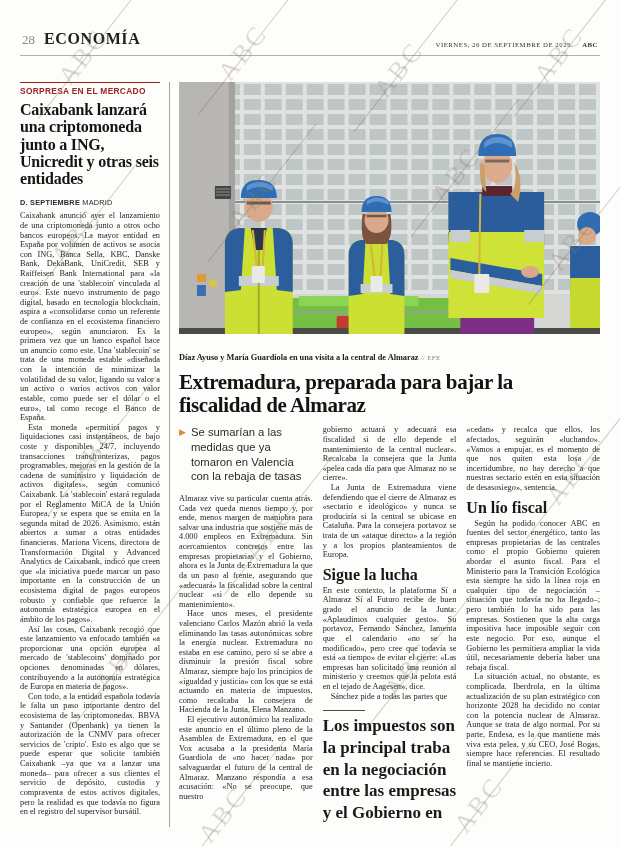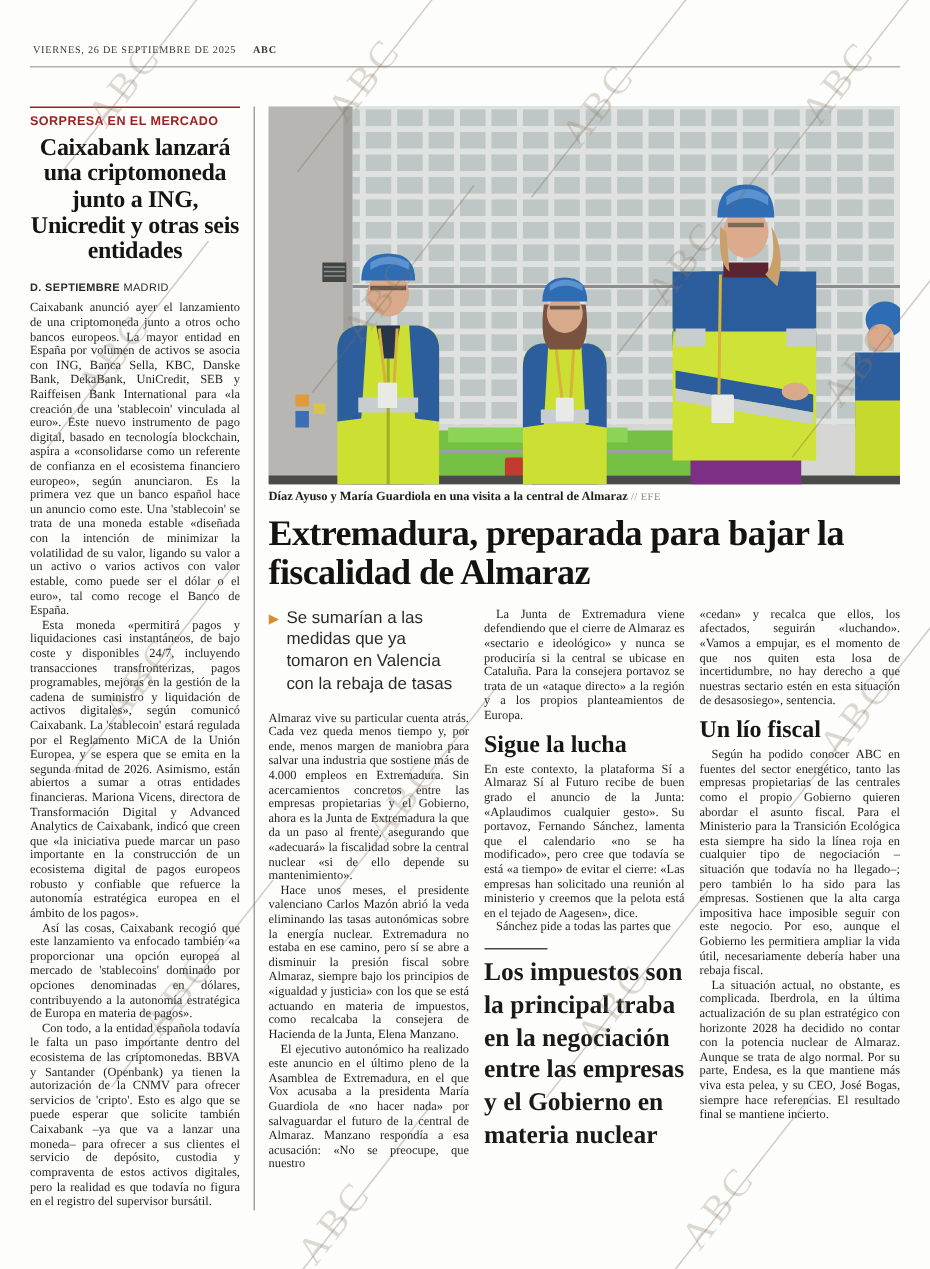--- a/index.html
+++ b/index.html
@@ -21,32 +21,32 @@
   .wm::after{content:"";position:absolute;left:-45px;top:55%;width:175px;border-top:1px solid rgba(120,104,84,.33);}
 
   
   .content{position:relative;z-index:1;display:flex;margin-top:26px;}
   .leftcol{flex:0 0 150px;box-sizing:border-box;padding-right:9px;border-right:1px solid #a3a3a3;}
   .main{flex:1;margin-left:9px;min-width:0;}
 
   
   .kicker{border-top:1px solid #9c2121;padding-top:3px;font-family:"Liberation Sans",sans-serif;
     font-size:8.4px;font-weight:700;letter-spacing:.3px;color:#9c2121;margin-bottom:5px;}
-  .lh{font-size:16px;font-weight:700;line-height:1.08;color:#161514;margin:2px 0 11px 0;letter-spacing:-.2px;text-align:center;}
+  .lh{font-size:16px;font-weight:700;line-height:1.08;color:#161514;margin:2px 0 11px 0;letter-spacing:-.2px;}
   .byline{font-family:"Liberation Sans",sans-serif;font-size:7.3px;letter-spacing:.25px;color:#2a2a2a;margin-bottom:4px;}
   .byline b{font-weight:700;}
   .bodytxt p{margin:0;font-size:8.3px;line-height:1.16;text-align:justify;color:#201f1e;}
   .bodytxt p.ind{text-indent:8px;}
 
   
   figure{margin:0;}
   .photo{width:100%;height:252px;display:block;background:#cfd1ce;}
-  figcaption{font-size:8.3px;font-weight:700;color:#23211f;margin-top:3px;}
+  figcaption{font-size:8.3px;font-weight:700;color:#23211f;margin-top:19px;}
   figcaption .credit{font-weight:400;font-size:7px;color:#8b8a86;letter-spacing:.3px;}
-  .mh{font-size:24px;font-weight:700;line-height:1.08;letter-spacing:-.4px;color:#141312;margin:9px 0 9px 0;}
+  .mh{font-size:21px;font-weight:700;line-height:1.08;letter-spacing:-.4px;color:#141312;margin:9px 0 9px 0;}
   .cols{display:flex;gap:10px;height:402px;overflow:hidden;}
   .col{flex:1;min-width:0;}
   .standfirst{display:flex;gap:5px;font-family:"Liberation Sans",sans-serif;font-size:11.3px;
     line-height:1.3;color:#2c2b29;margin-bottom:10px;}
   .arrow{color:#d98e2e;font-size:9px;line-height:1;padding-top:3px;flex:0 0 auto;}
   .mbyline{font-family:"Liberation Sans",sans-serif;font-size:7.2px;letter-spacing:.25px;color:#2a2a2a;margin-bottom:6px;line-height:1.35;}
   .mbyline .a{font-weight:700;display:block;}
   .subhead{font-size:16px;font-weight:700;color:#181716;margin:6px 0 2px 0;}
   .pullquote{margin-top:9px;padding-top:5px;position:relative;font-size:17px;font-weight:700;line-height:1.28;color:#1b1a19;}
   .pullquote::before{content:"";position:absolute;top:0;left:0;width:42px;border-top:1px solid #4a4946;}
@@ -66,20 +66,24 @@
   <span class="wm" style="left:542px;top:228px">ABC</span>
   <span class="wm" style="left:62px;top:438px">ABC</span>
   <span class="wm" style="left:238px;top:518px">ABC</span>
   <span class="wm" style="left:540px;top:462px">ABC</span>
   <span class="wm" style="left:88px;top:648px">ABC</span>
   <span class="wm" style="left:378px;top:655px">ABC</span>
   <span class="wm" style="left:192px;top:800px">ABC</span>
   <span class="wm" style="left:448px;top:790px">ABC</span>
 
   <header class="pageheader">
+    <div class="ph-left">
+      <span class="pagenum">28</span>
+      <span class="sectionname">ECONOMÍA</span>
+    </div>
     <div class="ph-right">
       <span>VIERNES, 26 DE SEPTIEMBRE DE 2025</span>
       <span class="brand">ABC</span>
     </div>
   </header>
 
   <div class="content">
 
     <aside class="leftcol">
       <div class="kicker">SORPRESA EN EL MERCADO</div>
@@ -192,20 +196,21 @@
           <div class="standfirst">
             <span class="arrow">▶</span>
             <span>Se sumarían a las medidas que ya tomaron en Valencia con la rebaja de tasas</span>
           </div>
           <p>Almaraz vive su particular cuenta atrás. Cada vez queda menos tiempo y, por ende, menos margen de maniobra para salvar una industria que sostiene más de 4.000 empleos en Extremadura. Sin acercamientos concretos entre las empresas propietarias y el Gobierno, ahora es la Junta de Extremadura la que da un paso al frente, asegurando que «adecuará» la fiscalidad sobre la central nuclear «si de ello depende su mantenimiento».</p>
           <p class="ind">Hace unos meses, el presidente valenciano Carlos Mazón abrió la veda eliminando las tasas autonómicas sobre la energía nuclear. Extremadura no estaba en ese camino, pero sí se abre a disminuir la presión fiscal sobre Almaraz, siempre bajo los principios de «igualdad y justicia» con los que se está actuando en materia de impuestos, como recalcaba la consejera de Hacienda de la Junta, Elena Manzano.</p>
           <p class="ind">El ejecutivo autonómico ha realizado este anuncio en el último pleno de la Asamblea de Extremadura, en el que Vox acusaba a la presidenta María Guardiola de «no hacer nada» por salvaguardar el futuro de la central de Almaraz. Manzano respondía a esa acusación: «No se preocupe, que nuestro</p>
         </div>
 
         <div class="col bodytxt">
+          <p>gobierno actuará y adecuará esa fiscalidad si de ello depende el mantenimiento de la central nuclear». Recalcaba la consejera que la Junta «pelea cada día para que Almaraz no se cierre».</p>
           <p class="ind">La Junta de Extremadura viene defendiendo que el cierre de Almaraz es «sectario e ideológico» y nunca se produciría si la central se ubicase en Cataluña. Para la consejera portavoz se trata de un «ataque directo» a la región y a los propios planteamientos de Europa.</p>
           <h3 class="subhead">Sigue la lucha</h3>
           <p>En este contexto, la plataforma Sí a Almaraz Sí al Futuro recibe de buen grado el anuncio de la Junta: «Aplaudimos cualquier gesto». Su portavoz, Fernando Sánchez, lamenta que el calendario «no se ha modificado», pero cree que todavía se está «a tiempo» de evitar el cierre: «Las empresas han solicitado una reunión al ministerio y creemos que la pelota está en el tejado de Aagesen», dice.</p>
           <p class="ind">Sánchez pide a todas las partes que</p>
           <div class="pullquote">Los impuestos son la principal traba en la negociación entre las empresas y el Gobierno en materia nuclear</div>
         </div>
 
         <div class="col bodytxt">
           <p>«cedan» y recalca que ellos, los afectados, seguirán «luchando». «Vamos a empujar, es el momento de que nos quiten esta losa de incertidumbre, no hay derecho a que nuestras sectario estén en esta situación de desasosiego», sentencia.</p>
           <h3 class="subhead">Un lío fiscal</h3>

